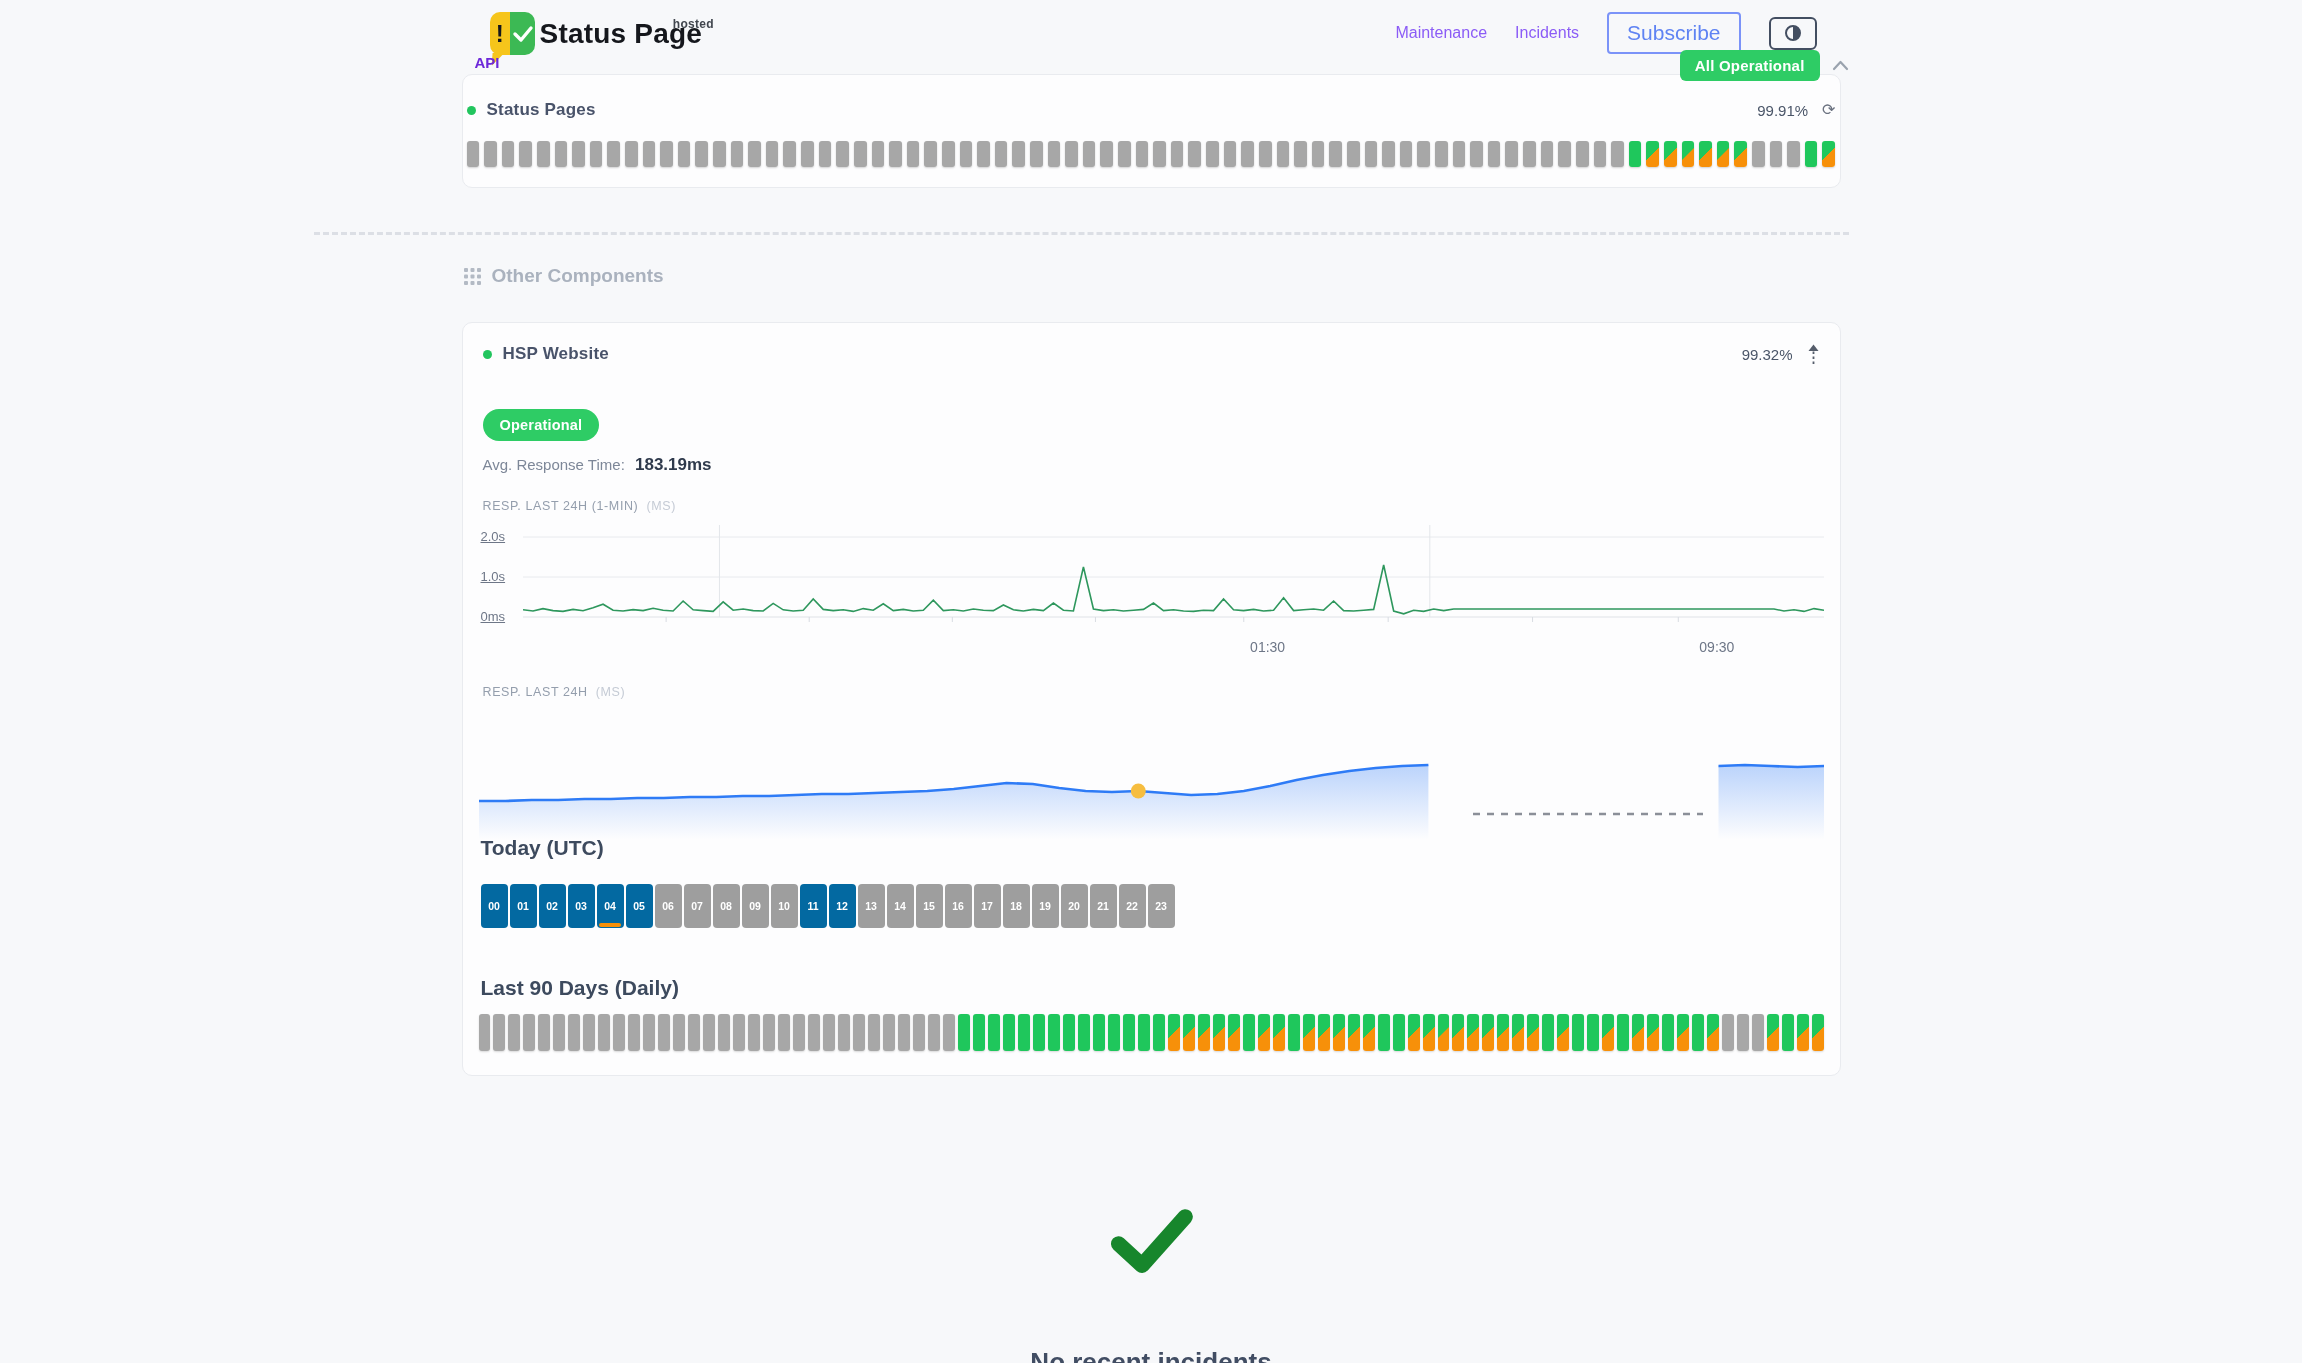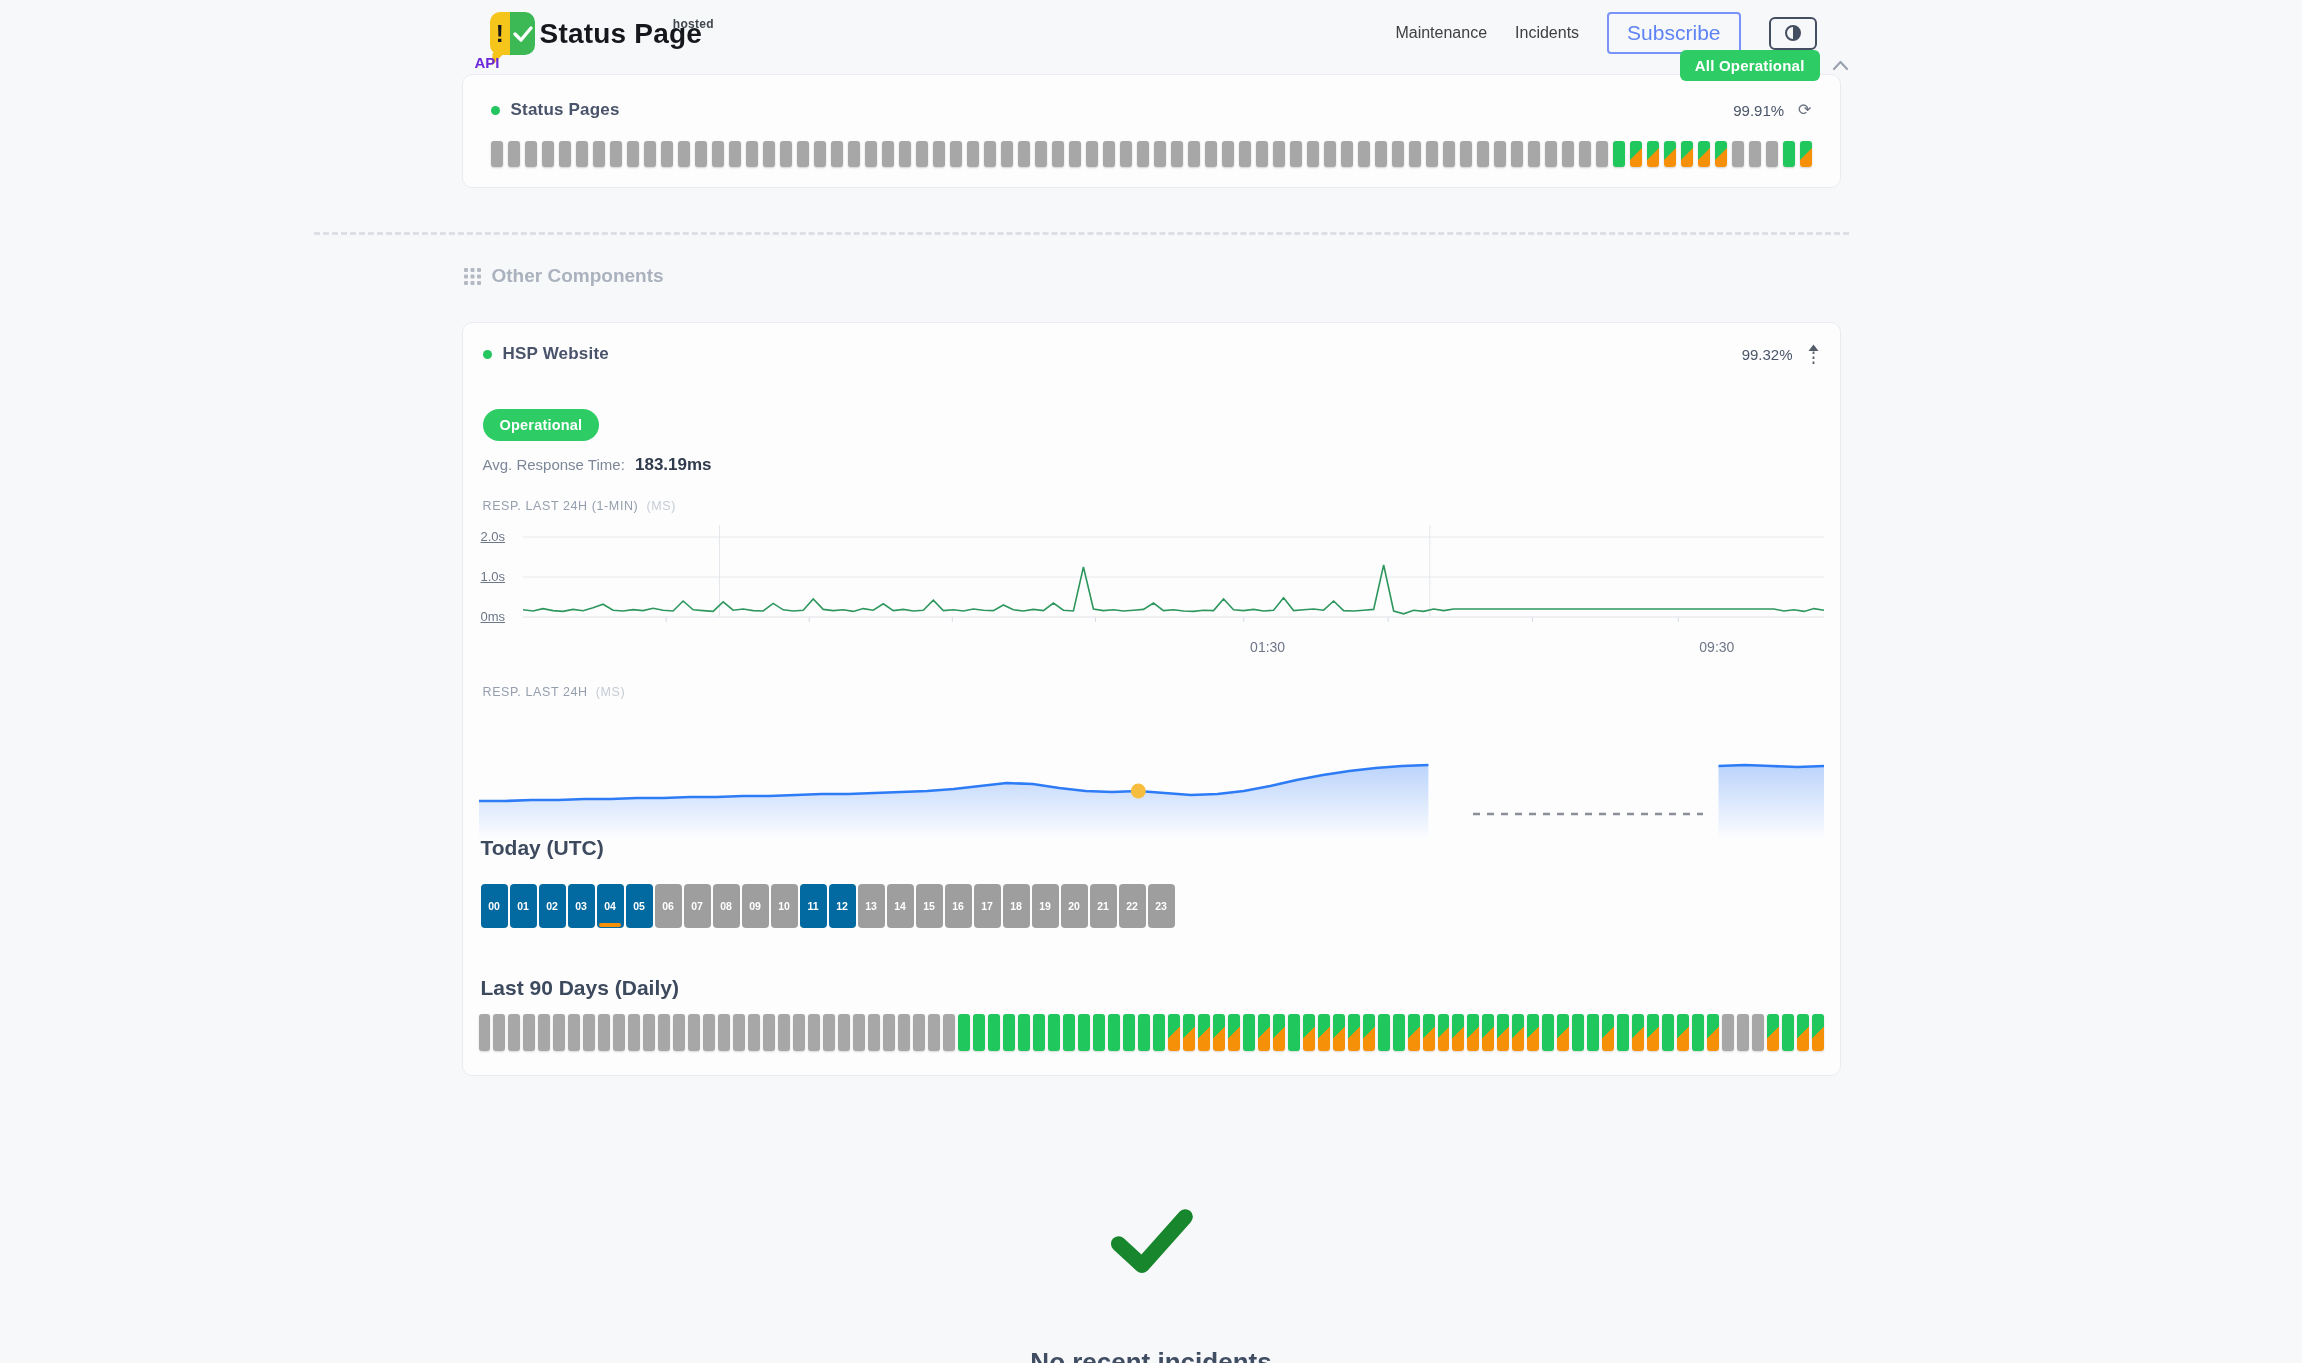--- a/index.html
+++ b/index.html
@@ -14,32 +14,32 @@
   
   .topbar { height:72px; display:flex; justify-content:space-between; align-items:flex-start; padding-top:12px; }
   .logo { display:flex; align-items:flex-start; margin-left:28px; }
   .bubble { position:relative; width:46px; height:43px; display:flex; border-radius:10px; overflow:visible; }
   .bubble .half-l { width:45%; background:#f6c51b; border-radius:10px 0 0 10px; display:flex; align-items:center; justify-content:center; color:#15171c; font-weight:800; font-size:24px; }
   .bubble .half-r { width:55%; background:#3cb954; border-radius:0 10px 10px 0; display:flex; align-items:center; justify-content:center; }
   .bubble .tail { position:absolute; left:2px; bottom:-11px; width:14px; height:13px; background:#f6c51b; clip-path:polygon(0 100%, 92% 0, 8% 0); }
   .brand { position:relative; margin-left:4px; font-size:28px; font-weight:800; color:#15171c; letter-spacing:.2px; line-height:43px; }
   .hosted { position:absolute; top:-9px; right:-12px; font-size:12px; font-weight:600; color:#41464e; letter-spacing:.3px; }
   nav { display:flex; align-items:center; gap:28px; margin-right:24px; }
-  .nav-link { font-size:16px; color:#404040; cursor:pointer; }
+  .nav-link { font-size:16px; color:#8b5cf6; cursor:pointer; }
   .btn-subscribe { font-size:21px; color:#5f83f3; border:2px solid #7b93f8; border-radius:4px; padding:7px 18px; background:transparent; cursor:pointer; }
   .btn-theme { width:48px; height:33px; border:2px solid #434e61; border-radius:6px; background:transparent; display:flex; align-items:center; justify-content:center; cursor:pointer; }
 
   
   .banner { position:absolute; top:-24px; right:-8px; display:flex; align-items:center; gap:12px; }
   .badge-all { background:#2ecc65; color:#fff; font-size:15px; font-weight:700; padding:7px 15px; border-radius:6px; letter-spacing:.2px; }
 
   
   .sec-label { position:absolute; top:-20px; left:13px; font-size:15px; font-weight:600; color:#6d28d9; }
   .card { background:#fdfdfe; border:1px solid #e9ebef; border-radius:10px;margin-top:35px; }
-  .card1 { margin-top:2px; padding:20px 24px 20px; }
+  .card1 { margin-top:2px; padding:20px 0 20px; }
   .comp-row { display:flex; align-items:center; justify-content:space-between; height:30px; padding:0 4px; cursor:pointer; }
   .comp-left { display:flex; align-items:center; gap:11px; }
   .dot { width:9px; height:9px; border-radius:50%; background:#22c55e; }
   .comp-name { font-size:17px; font-weight:600; color:#49536a; letter-spacing:.2px; }
   .comp-right { display:flex; align-items:center; gap:14px; }
   .uptime { font-size:15px; color:#4a5568; }
   .refresh { font-size:16px; color:#6b7280; line-height:1; cursor:pointer; }
 
   .ubar-strip { display:flex; gap:5px; margin-top:16px; height:26px; padding:0 4px; }
   .ubar { flex:1; border-radius:3px; box-shadow:0 1px 2px rgba(0,0,0,.18); cursor:pointer; }

